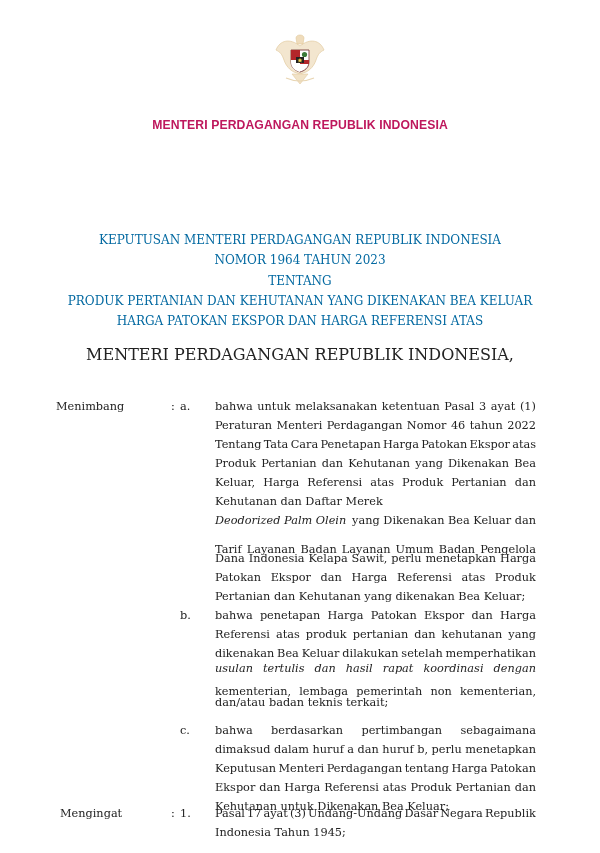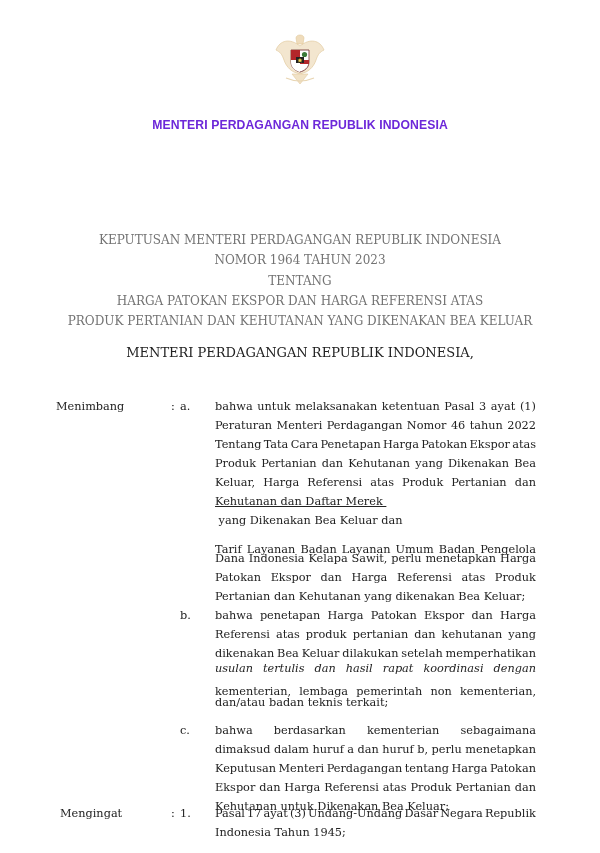--- a/index.html
+++ b/index.html
@@ -4,32 +4,32 @@
 <style>
   html, body { margin: 0; padding: 0; background: #ffffff; }
   body { width: 600px; height: 853px; overflow: hidden; position: relative; color: #1e1e1e; }
   .page { position: absolute; left: 0; top: 0; width: 600px; height: 853px; background: #fff; }
 
   .emblem { position: absolute; left: 274px; top: 32px; width: 52px; height: 58px; }
 
   .ministry-head {
     position: absolute; top: 118px; left: 0; width: 600px; text-align: center;
     font-family: "Liberation Sans", sans-serif; font-weight: bold; font-size: 12.2px;
-    letter-spacing: 0.1px; color: #6d28d9;
+    letter-spacing: 0.1px; color: #be185d;
   }
 
   .title-block {
     position: absolute; top: 230px; left: 0; width: 600px; text-align: center;
-    font-family: "DejaVu Serif", serif; font-size: 12px; color: #737373;
+    font-family: "DejaVu Serif", serif; font-size: 12px; color: #0369a1;
   }
   .title-block div { height: 20.3px; line-height: 20.3px; white-space: nowrap; }
 
   .minister-line {
     position: absolute; top: 345px; left: 0; width: 600px; text-align: center;
-    font-family: "DejaVu Serif", serif; font-size: 13px; color: #222;
+    font-family: "DejaVu Serif", serif; font-size: 16px; color: #222;
   }
 
   .section { position: absolute; left: 0; width: 600px; font-family: "DejaVu Serif", serif; font-size: 11.3px; color: #222; }
   .label { position: absolute; left: 56px; }
   .colon { position: absolute; left: 171px; }
   .item-marker { position: absolute; left: 177px; }
   .body-line {
     position: absolute; left: 215px; width: 321px; height: 18.6px; line-height: 18.6px;
     text-align: justify; text-align-last: justify; white-space: nowrap; overflow: visible;
   }
@@ -60,22 +60,22 @@
     <rect x="22" y="25" width="8" height="6" fill="#222"></rect>
     <path d="M26 26 L26.8 27.6 L28.5 27.8 L27.2 28.8 L27.6 30.4 L26 29.5 L24.4 30.4 L24.8 28.8 L23.5 27.8 L25.2 27.6 Z" fill="#f4d34a"></path>
   </svg>
 
   <div class="ministry-head">MENTERI PERDAGANGAN REPUBLIK INDONESIA</div>
 
   <div class="title-block">
     <div>KEPUTUSAN MENTERI PERDAGANGAN REPUBLIK INDONESIA</div>
     <div>NOMOR 1964 TAHUN 2023</div>
     <div>TENTANG</div>
+    <div>PRODUK PERTANIAN DAN KEHUTANAN YANG DIKENAKAN BEA KELUAR</div>
     <div>HARGA PATOKAN EKSPOR DAN HARGA REFERENSI ATAS</div>
-    <div>PRODUK PERTANIAN DAN KEHUTANAN YANG DIKENAKAN BEA KELUAR</div>
   </div>
 
   <div class="minister-line">MENTERI PERDAGANGAN REPUBLIK INDONESIA,</div>
 
   <div class="section" style="top:398px;">
     <span class="label" style="top:0;line-height:18.6px;">Menimbang</span>
     <span class="colon" style="top:0;line-height:18.6px;">:</span>
 
     <span class="item-marker" style="top:0;left:180px;line-height:18.6px;">a.</span>
     <div class="body-line" style="top:0px;">
@@ -128,27 +128,28 @@
         <div class="justify-wrap">
           <span>Keluar,</span>
           <span>Harga</span>
           <span>Referensi</span>
           <span>atas</span>
           <span>Produk</span>
           <span>Pertanian</span>
           <span>dan</span>
         </div>
       </div>
-    <div class="body-line" style="top:95px;text-decoration:underline;">
+    <div class="body-line" style="top:95px;">
       <div class="justify-wrap">
         <span>Kehutanan dan Daftar Merek </span>
       </div>
     </div>
     <div class="body-line" style="top:114px;">
       <div class="justify-wrap">
+        <span class="ital">Deodorized Palm Olein</span>
         <span> yang Dikenakan Bea Keluar dan</span>
       </div>
     </div>
     <div class="body-line" style="top:143px;">
         <div class="justify-wrap">
           <span>Tarif</span>
           <span>Layanan</span>
           <span>Badan</span>
           <span>Layanan</span>
           <span>Umum</span>
@@ -233,21 +234,21 @@
           <span>kementerian,</span>
         </div>
       </div>
     <div class="body-line last" style="top:296px;">dan/atau badan teknis terkait;</div>
 
     <span class="item-marker" style="top:324px;left:180px;line-height:18.6px;">c.</span>
     <div class="body-line" style="top:324px;">
         <div class="justify-wrap">
           <span>bahwa</span>
           <span>berdasarkan</span>
-          <span>kementerian</span>
+          <span>pertimbangan</span>
           <span>sebagaimana</span>
         </div>
       </div>
     <div class="body-line" style="top:343px;">
         <div class="justify-wrap">
           <span>dimaksud</span>
           <span>dalam</span>
           <span>huruf</span>
           <span>a</span>
           <span>dan</span>

